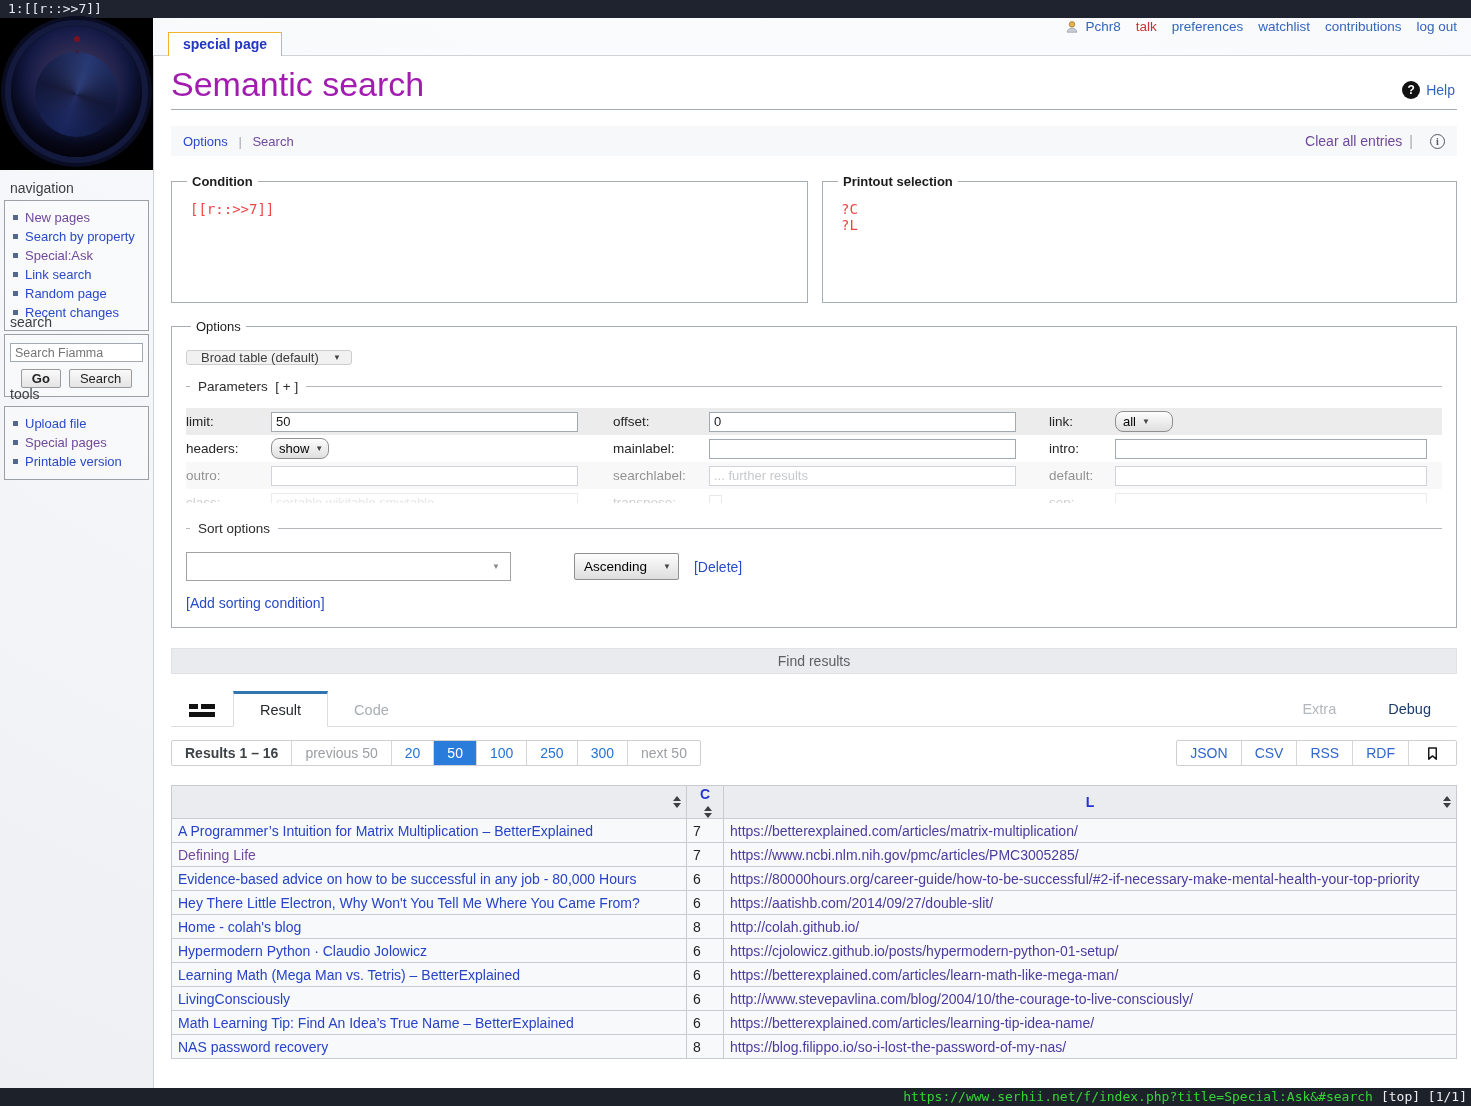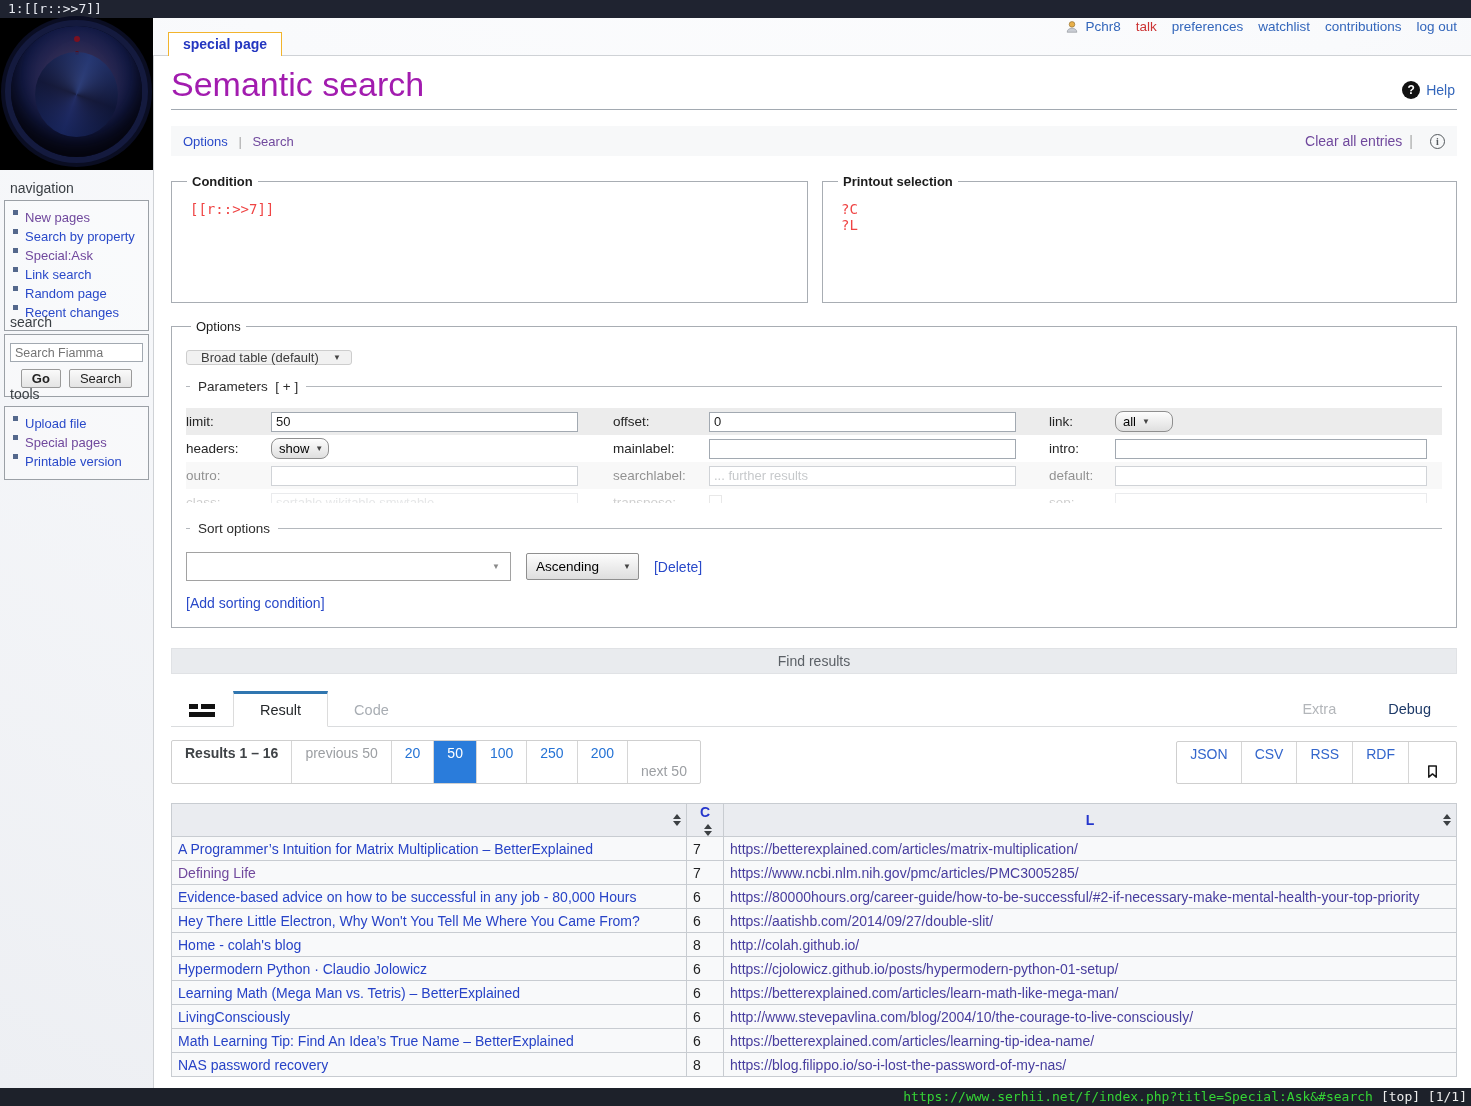--- a/index.html
+++ b/index.html
@@ -38,21 +38,21 @@
 
   
   .content { position:absolute; left:153px; top:55px; right:0; bottom:18px; background:#fff;
     border-left:1px solid #cfd2d6; border-top:1px solid #cfd2d6; padding:0 14px 0 17px; overflow:hidden; }
 
   
   .portal { position:absolute; left:0; width:153px; font-size:13px; }
   .portal h5 { font-size:14px; font-weight:normal; color:#3a3f44; padding-left:10px; margin-bottom:4px; }
   .portal .pbox { margin:0 4px 0 4px; border:1px solid #9ba0a6; background:rgba(255,255,255,.35); padding:7px 4px 8px 8px; }
   .portal ul { list-style:none; }
-  .portal li { padding:2px 0; display:flex; gap:7px; white-space:nowrap; }
+  .portal li { padding:2px 0; display:flex; align-items:center; gap:7px; white-space:nowrap; }
   .portal li .sq { width:5px; height:5px; background:#54688c; flex:0 0 auto; }
   .portal li a { text-decoration:none; color:#2949c9; cursor:pointer; }
   .portal li a.visited { color:#70489d; }
   #p-search .pbox { padding:8px 5px; }
   #p-search input { width:133px; height:19px; border:1px solid #a2a9b1; font-size:12.5px; padding:0 4px; color:#757b80; }
   .search-btns { display:flex; gap:8px; justify-content:center; margin-top:7px; }
   .search-btns button { font-size:13px; padding:1px 10px; background:linear-gradient(#fafafa,#e4e4e4);
     border:1px solid #9a9a9a; border-radius:2px; color:#222; cursor:pointer; }
   .search-btns button.go { font-weight:bold; }
 
@@ -105,22 +105,22 @@
   .param-row input.ghost { color:#8f9499; }
   .mini-select { display:inline-flex; align-items:center; gap:6px; height:21px; padding:0 5px 0 7px;
     background:linear-gradient(#fdfdfd,#dfdfdf); border:1px solid #8f8f8f; border-radius:8px; font-size:13px; cursor:pointer;text-align:center; }
   .chk { width:13px; height:13px; border:1px solid #999; background:#fff; display:inline-block; }
 
   .fs-sort { margin-top:18px; }
   .sort-row { display:flex; align-items:center; gap:15px; margin:16px 0 0 0; }
   .combo { width:325px; height:29px; border:1px solid #a2a2a2; background:#fff; display:flex;
     align-items:center; justify-content:flex-end; padding-right:10px; cursor:pointer; }
   .combo .caret { color:#8a8a8a; }
-  .asc-select { height:27px; display:inline-flex; align-items:center; gap:24px; padding:0 7px 0 9px;
-    background:linear-gradient(#fdfdfd,#dedede); border:1px solid #8f8f8f; border-radius:2px; font-size:13.5px; cursor:pointer; }
+  .asc-select { height:27px; display:inline-flex; align-items:center; gap:16px; padding:0 7px 0 9px;
+    background:linear-gradient(#fdfdfd,#dedede); border:1px solid #8f8f8f; border-radius:2px; font-size:13.5px; cursor:pointer;margin-left:48px; }
   a.action-link { color:#2949c9; text-decoration:none; font-size:14px; cursor:pointer; }
   .add-sort { display:inline-block; margin:14px 0 2px; }
 
   
   .find-btn { margin-top:20px; height:26px; background:#e9ebee; border:1px solid #e0e2e5; color:#5b6066;
     width:100%; font-size:14px; text-align:center; line-height:25px; cursor:pointer; }
 
   
   .tabs-row { margin-top:19px; display:flex; align-items:flex-end; border-bottom:1px solid #dadcde; position:relative; height:34px; }
   .fmt-ico { width:62px; display:flex; align-items:center; justify-content:center; padding-bottom:9px; cursor:pointer; }
@@ -131,21 +131,21 @@
   .tab.active { background:#fff; border:1px solid #dcdcdc; border-top:3px solid #3076b0; border-bottom:1px solid #fff;
     margin-bottom:-1px; color:#26292c; }
   .tab.idle { color:#a8adb3; }
   .tabs-right { margin-left:auto; display:flex; gap:52px; padding:0 26px 9px 0; font-size:14.5px; }
   .extra { color:#b3b6ba; cursor:pointer; } .debug { color:#1e3a68; cursor:pointer; }
 
   
   .pag-row { margin-top:13px; display:flex; justify-content:space-between; align-items:center; }
   .seg-group { display:inline-flex; border:1px solid #cfcfcf; border-radius:2px; overflow:hidden; background:#fff; }
   .seg { padding:4px 13px; font-size:14px; border-right:1px solid #d6d6d6; color:#2573d5; cursor:pointer; }
-  .seg:last-child { border-right:none;margin-top:18px; }
+  .seg:last-child { border-right:none; }
   .seg.lab { font-weight:bold; color:#3f4347; cursor:default; }
   .seg.dis { color:#9c9fa3; cursor:default; }
   .seg.active { background:#2a7cdb; color:#fff; }
   .export-group .seg { color:#3366cc; }
   .bm-seg { display:flex; align-items:center; justify-content:center; padding:4px 16px; }
 
   
   .table-wrap { margin-top:19px; height:294px; overflow:hidden; }
   table.results { border-collapse:collapse; width:100%; background:#f8f9fa; font-size:14px; }
   table.results th, table.results td { border:1px solid #c8ccd1; height:24px; padding:0 6px; }
@@ -399,21 +399,21 @@
     </div>
 
     <div class="pag-row">
       <span class="seg-group" id="pag-group">
           <span class="seg lab">Results 1 – 16</span>
           <span class="seg dis">previous 50</span>
           <span class="seg">20</span>
           <span class="seg active">50</span>
           <span class="seg">100</span>
           <span class="seg">250</span>
-          <span class="seg">200</span>
+          <span class="seg">300</span>
           <span class="seg dis">next 50</span>
         </span>
       <span style="display:flex; align-items:center; gap:0;">
         <span class="seg-group export-group" id="export-group">
             <span class="seg">JSON</span>
             <span class="seg">CSV</span>
             <span class="seg">RSS</span>
             <span class="seg">RDF</span>
             <span class="seg bm-seg">
               <svg class="bm-svg" viewBox="0 0 16 16">

